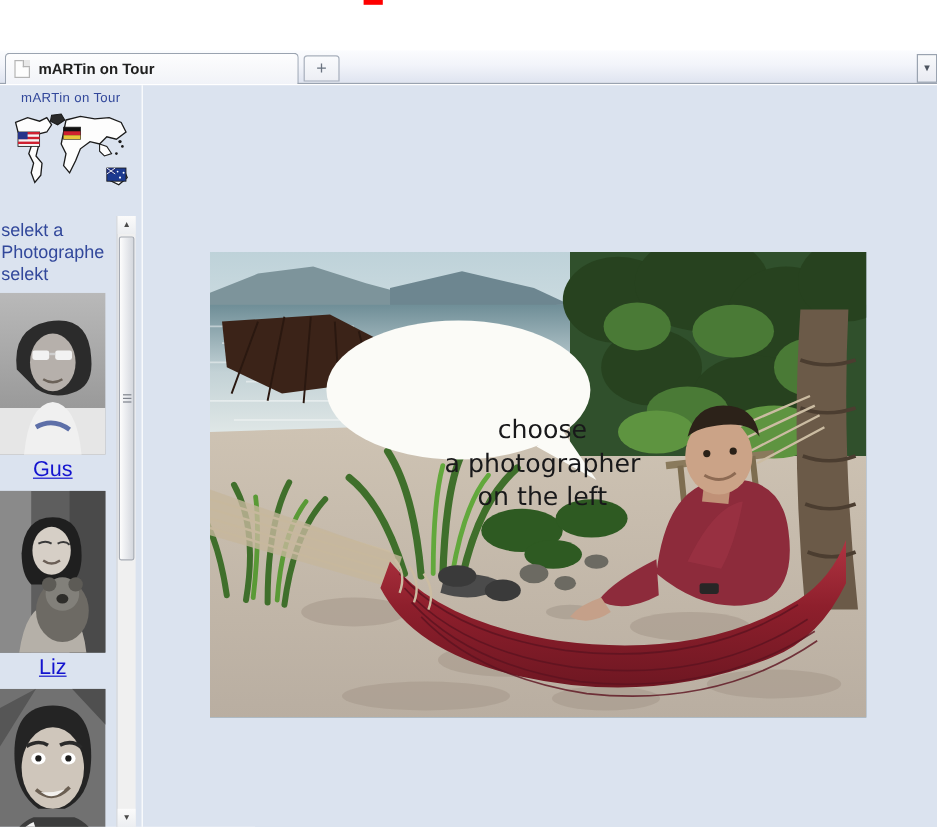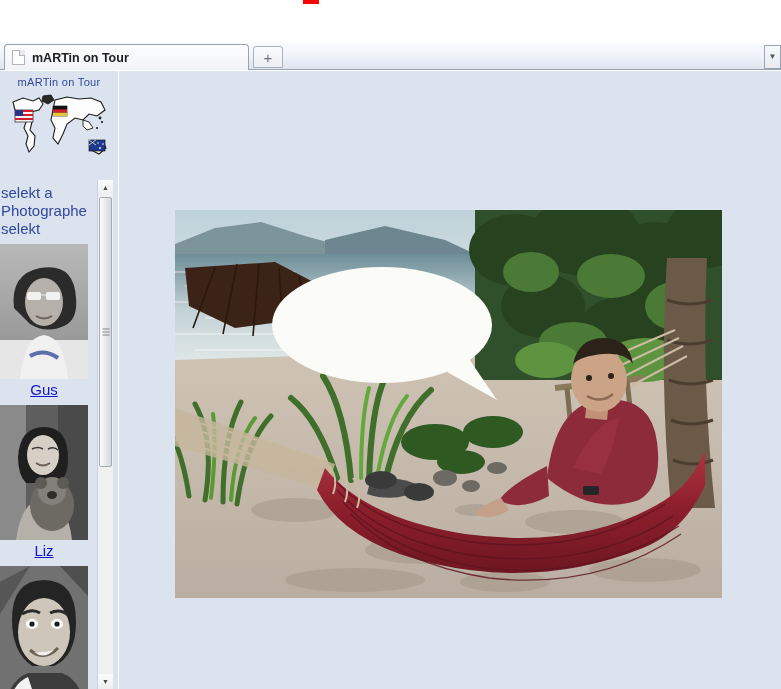--- a/index.html
+++ b/index.html
@@ -166,21 +166,21 @@
   }
   .photog-thumb {
     width: 88px; height: 135px;
     display: block;
     border: 0;
     object-fit: cover;
   }
   .photog-name {
     text-align: center;
     width: 88px;
-    font-size: 15px;
+    font-size: 18px;
     padding: 2px 0 3px 0;
   }
   .photog-name a {
     color: #1414cf;
     text-decoration: underline;
   }
 
   
   .sb-scroll {
     position: absolute;
@@ -564,14 +564,19 @@
         <ellipse cx="322" cy="258" rx="10" ry="6"></ellipse>
       </g>
 
       <g>
         <ellipse cx="207" cy="115" rx="110" ry="58" fill="#fbfbf7"></ellipse>
         <path d="M292 146 L322 190 L272 162 Z" fill="#fbfbf7"></path>
       </g>
     </svg>
   </div>
 
+  <div class="bubble-text">
+    <span>choose</span>
+    <span>a photographer</span>
+    <span>on the left</span>
+  </div>
 
 </div>
 
 </body></html>

